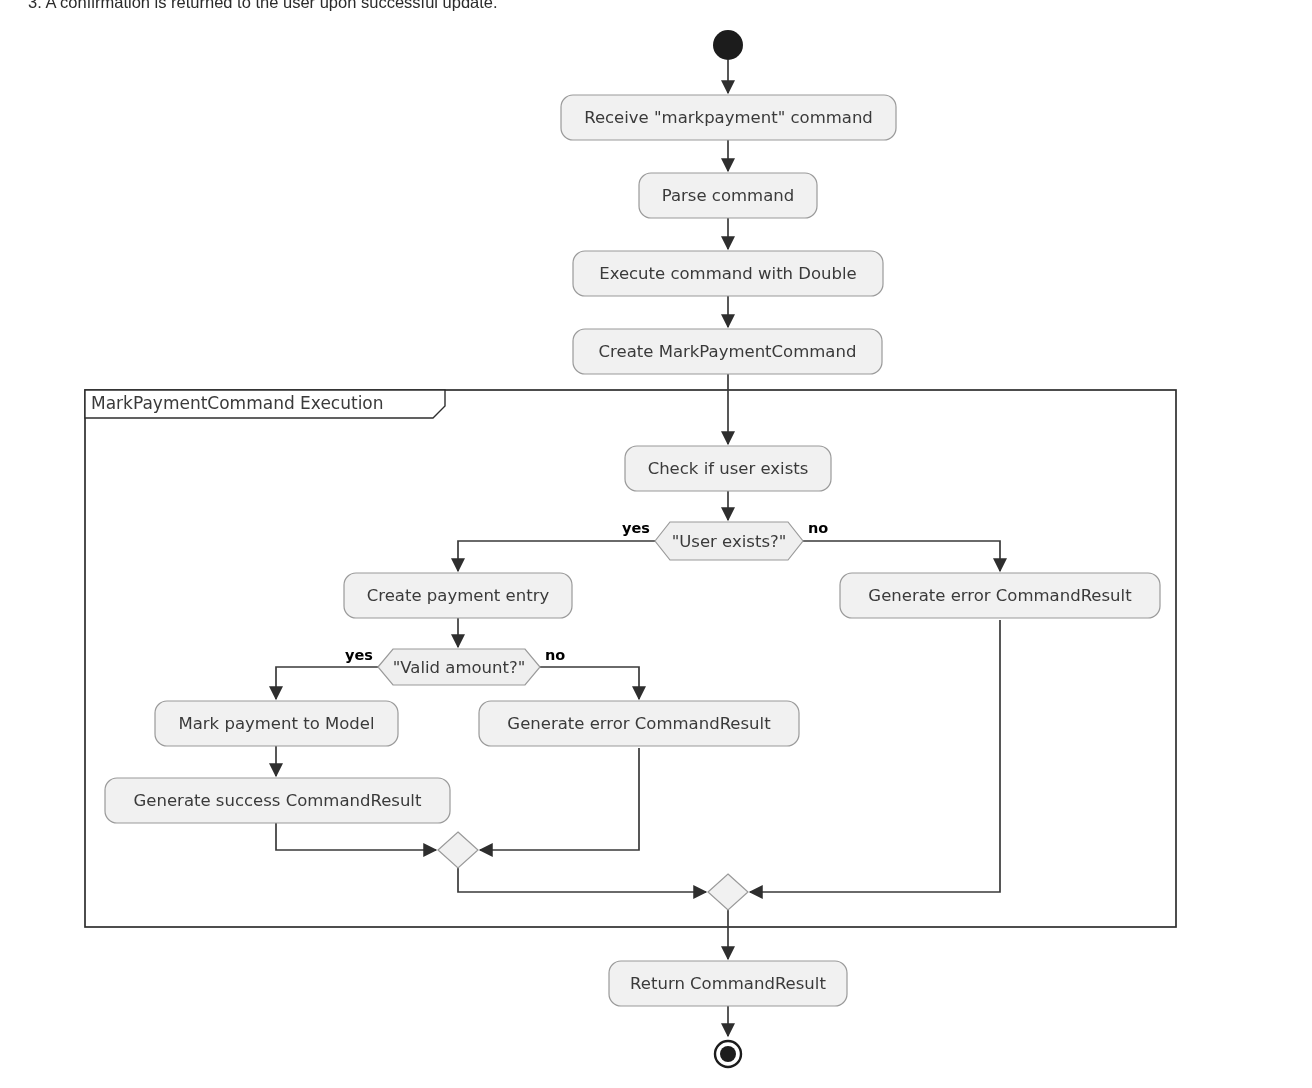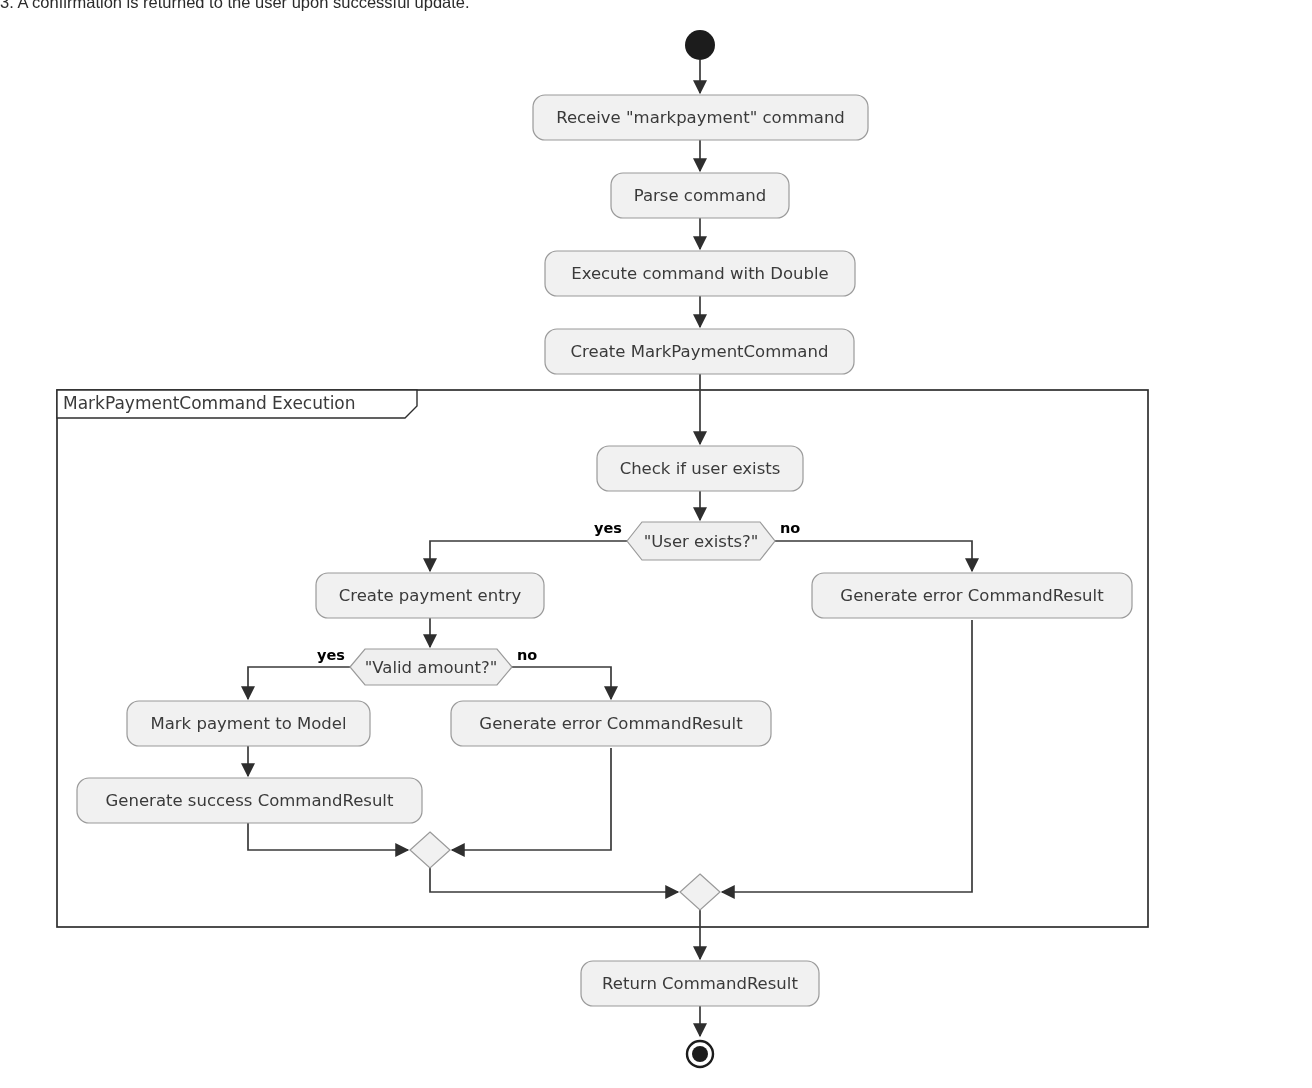--- a/index.html
+++ b/index.html
@@ -13,20 +13,21 @@
     height: 1088px;
     font-family: "DejaVu Sans", sans-serif;
     color: #1f1f1f;
     overflow: hidden;
     position: relative;
   }
   #diagram-root {
     position: relative;
     width: 1048px;
     height: 1088px;
+    margin-left: 28px;
   }
   .intro-text {
     position: absolute;
     left: 0px;
     top: -9px;
     width: 900px;
     font-size: 16.5px;
     line-height: 22px;
     color: #2b2b2b;
     font-family: "Liberation Sans", sans-serif;

